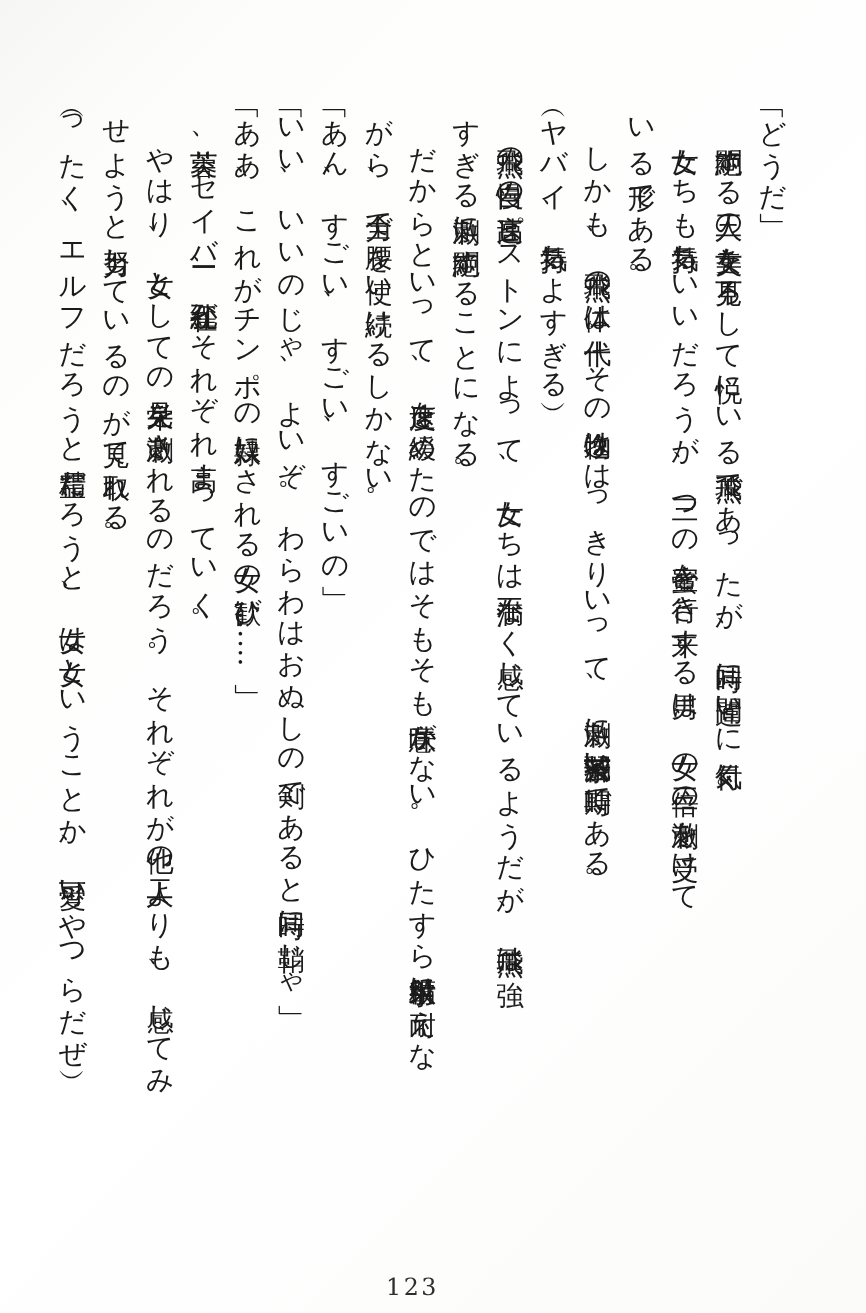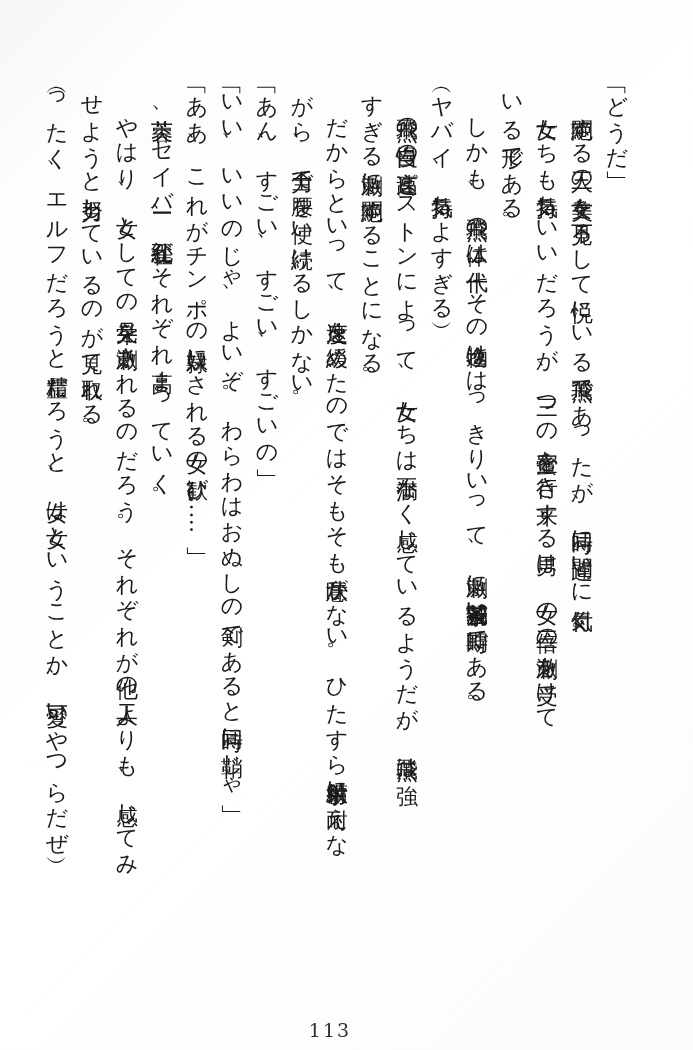--- a/index.html
+++ b/index.html
@@ -61,13 +61,13 @@
     <div class="text-line">がら、全力で腰を使い続けるしかない。</div>
     <div class="text-line">「あん、すごい、すごい、すごいの」</div>
     <div class="text-line">「いい、いいのじゃ、よいぞ。わらわはおぬしの剣であると同時に鞘じゃ」</div>
     <div class="text-line">「ああ、これがチンポの奴隷にされる女の歓び……」</div>
     <div class="text-line indent">芙蓉、セイバー、紅孔雀がそれぞれ高まっていく。</div>
     <div class="text-line indent">やはり、女としての見栄を刺激されるのだろう。それぞれが他の二人よりも、感じてみ</div>
     <div class="text-line">せようと努力しているのが見て取れる。</div>
     <div class="text-line">（ったく、エルフだろうと精霊だろうと、女は女ということか、可愛いやつらだぜ）</div>
   </div>
 
-<div class="page-number">113</div>
+<div class="page-number">123</div>
 
 </body></html>

